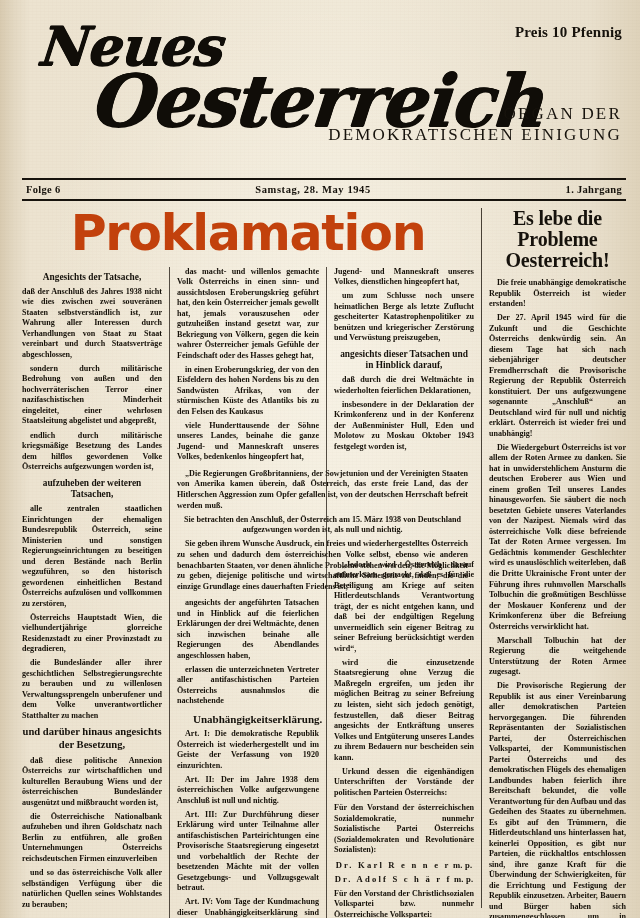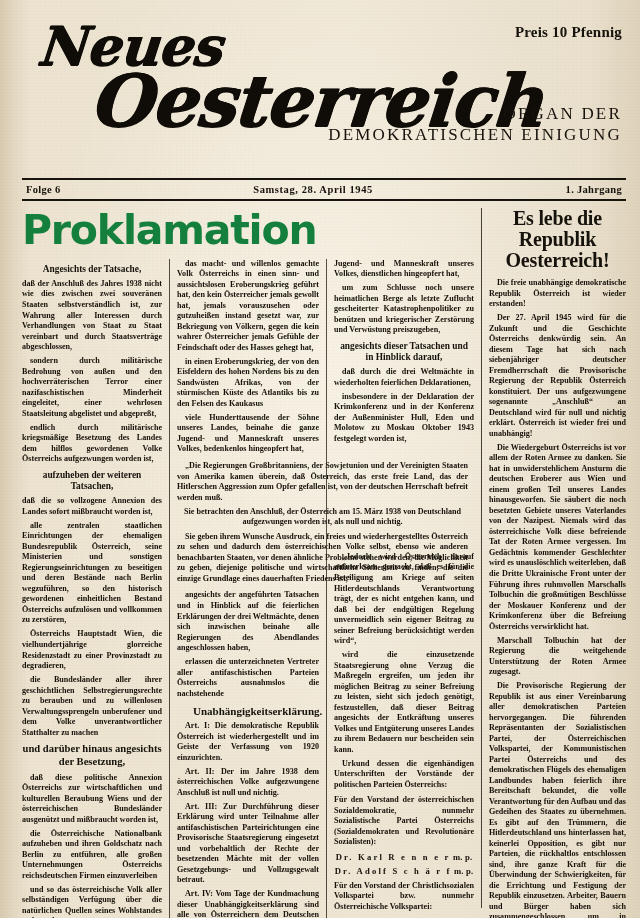--- a/index.html
+++ b/index.html
@@ -63,23 +63,23 @@
   .folio .mid{letter-spacing:.6px;}
 
   
   .content{display:flex;margin-top:7px;height:700px;}
   .pack{width:452px;position:relative;}
   .sep{width:1px;background:#2a231a;margin:0 7px;opacity:.85;}
   .col4{width:158px;}
 
   .head-prok{
     font-family:"DejaVu Sans", sans-serif;
-    font-weight:700;font-size:41px;line-height:.98;
-    letter-spacing:-1.2px;
-    margin:2px 0 9px 0;color:#15803d;
+    font-weight:700;font-size:49px;line-height:.98;
+    text-align:center;letter-spacing:-1.2px;
+    margin:2px 0 9px 0;color:#c2410c;
   }
   .head-rep{
     font-family:"Liberation Serif", serif;
     font-weight:700;font-size:20px;line-height:1.06;
     text-align:center;margin:0 0 7px 0;letter-spacing:-.2px;
   }
 
   .cols3{display:flex;}
   .c{width:142px;}
   .vr{width:1px;background:#2a231a;margin:0 7px;opacity:.8;align-self:stretch;}
@@ -135,42 +135,41 @@
     <div class="price">Preis 10 Pfennig</div>
     <div class="organ">
       <div class="o1">ORGAN DER</div>
       <div class="o2">DEMOKRATISCHEN EINIGUNG</div>
     </div>
   </div>
 
   <div class="rule-thick"></div>
   <div class="folio">
     <span>Folge 6</span>
-    <span class="mid">Samstag, 28. April 1945</span>
+    <span class="mid">Samstag, 28. May 1945</span>
     <span>1. Jahrgang</span>
   </div>
   <div class="rule-thick"></div>
 
   <div class="content">
 
     <div class="pack">
       <div class="head-prok">Proklamation</div>
 
       <div class="cols3">
 
         <div class="c">
           <div class="sub">Angesichts der Tatsache,</div>
           <p class="tx">daß der Anschluß des Jahres 1938 nicht wie dies zwischen zwei souveränen Staaten selbstverständlich ist, zur Wahrung aller Interessen durch Verhandlungen von Staat zu Staat vereinbart und durch Staatsverträge abgeschlossen,</p>
           <p class="tx ind">sondern durch militärische Bedrohung von außen und den hochverräterischen Terror einer nazifaschistischen Minderheit eingeleitet, einer wehrlosen Staatsleitung abgelistet und abgepreßt,</p>
           <p class="tx ind">endlich durch militärische kriegsmäßige Besetzung des Landes dem hilflos gewordenen Volke Österreichs aufgezwungen worden ist,</p>
           <div class="sub">
             <div>aufzuheben der weiteren</div>
             <div>Tatsachen,</div>
           </div>
-          <p class="tx">daß die so vollzogene Annexion des Landes sofort mißbraucht worden ist,</p>
           <p class="tx ind">alle zentralen staatlichen Einrichtungen der ehemaligen Bundesrepublik Österreich, seine Ministerien und sonstigen Regierungseinrichtungen zu beseitigen und deren Bestände nach Berlin wegzuführen, so den historisch gewordenen einheitlichen Bestand Österreichs aufzulösen und vollkommen zu zerstören,</p>
           <p class="tx ind">Österreichs Hauptstadt Wien, die vielhundertjährige glorreiche Residenzstadt zu einer Provinzstadt zu degradieren,</p>
           <p class="tx ind">die Bundesländer aller ihrer geschichtlichen Selbstregierungsrechte zu berauben und zu willenlosen Verwaltungssprengeln unberufener und dem Volke unverantwortlicher Statthalter zu machen</p>
           <div class="sub lg">
             <div>und darüber hinaus angesichts</div>
             <div>der Besetzung,</div>
           </div>
           <p class="tx ind">daß diese politische Annexion Österreichs zur wirtschaftlichen und kulturellen Beraubung Wiens und der österreichischen Bundesländer ausgenützt und mißbraucht worden ist,</p>
           <p class="tx ind">die Österreichische Nationalbank aufzuheben und ihren Goldschatz nach Berlin zu entführen, alle großen Unternehmungen Österreichs reichsdeutschen Firmen einzuverleiben</p>
           <p class="tx ind">und so das österreichische Volk aller selbständigen Verfügung über die natürlichen Quellen seines Wohlstandes zu berauben;</p>
@@ -235,21 +234,21 @@
 
         </div>
 
       </div>
     </div>
 
     <div class="sep"></div>
 
     <div class="col4">
       <div class="head-rep">
-        <div>Es lebe die Republik</div>
+        <div>Es lebe die Probleme</div>
         <div>Oesterreich!</div>
       </div>
       <p class="tx ind">Die freie unabhängige demokratische Republik Österreich ist wieder erstanden!</p>
       <p class="tx ind">Der 27. April 1945 wird für die Zukunft und die Geschichte Österreichs denkwürdig sein. An diesem Tage hat sich nach siebenjähriger deutscher Fremdherrschaft die Provisorische Regierung der Republik Österreich konstituiert. Der uns aufgezwungene sogenannte „Anschluß“ an Deutschland wird für null und nichtig erklärt. Österreich ist wieder frei und unabhängig!</p>
       <p class="tx ind">Die Wiedergeburt Österreichs ist vor allem der Roten Armee zu danken. Sie hat in unwiderstehlichem Ansturm die deutschen Eroberer aus Wien und einem großen Teil unseres Landes hinausgeworfen. Sie säubert die noch besetzten Gebiete unseres Vaterlandes von der Nazipest. Niemals wird das österreichische Volk diese befreiende Tat der Roten Armee vergessen. Im Gedächtnis kommender Geschlechter wird es unauslöschlich weiterleben, daß die Dritte Ukrainische Front unter der Führung ihres ruhmvollen Marschalls Tolbuchin die großmütigen Beschlüsse der Moskauer Konferenz und der Krimkonferenz über die Befreiung Österreichs verwirklicht hat.</p>
       <p class="tx ind">Marschall Tolbuchin hat der Regierung die weitgehende Unterstützung der Roten Armee zugesagt.</p>
       <p class="tx ind">Die Provisorische Regierung der Republik ist aus einer Vereinbarung aller demokratischen Parteien hervorgegangen. Die führenden Repräsentanten der Sozialistischen Partei, der Österreichischen Volkspartei, der Kommunistischen Partei Österreichs und des demokratischen Flügels des ehemaligen Landbundes haben feierlich ihre Bereitschaft bekundet, die volle Verantwortung für den Aufbau und das Gedeihen des Staates zu übernehmen. Es gibt auf den Trümmern, die Hitlerdeutschland uns hinterlassen hat, keinerlei Opposition, es gibt nur Parteien, die rückhaltlos entschlossen sind, ihre ganze Kraft für die Überwindung der Schwierigkeiten, für die Errichtung und Festigung der Republik einzusetzen. Arbeiter, Bauern und Bürger haben sich zusammengeschlossen, um in gemeinschaftlicher Arbeit die Grundlagen für den künftigen Frieden und das künftige Glück unseres Volkes zu legen.</p>
 
     </div>
 

